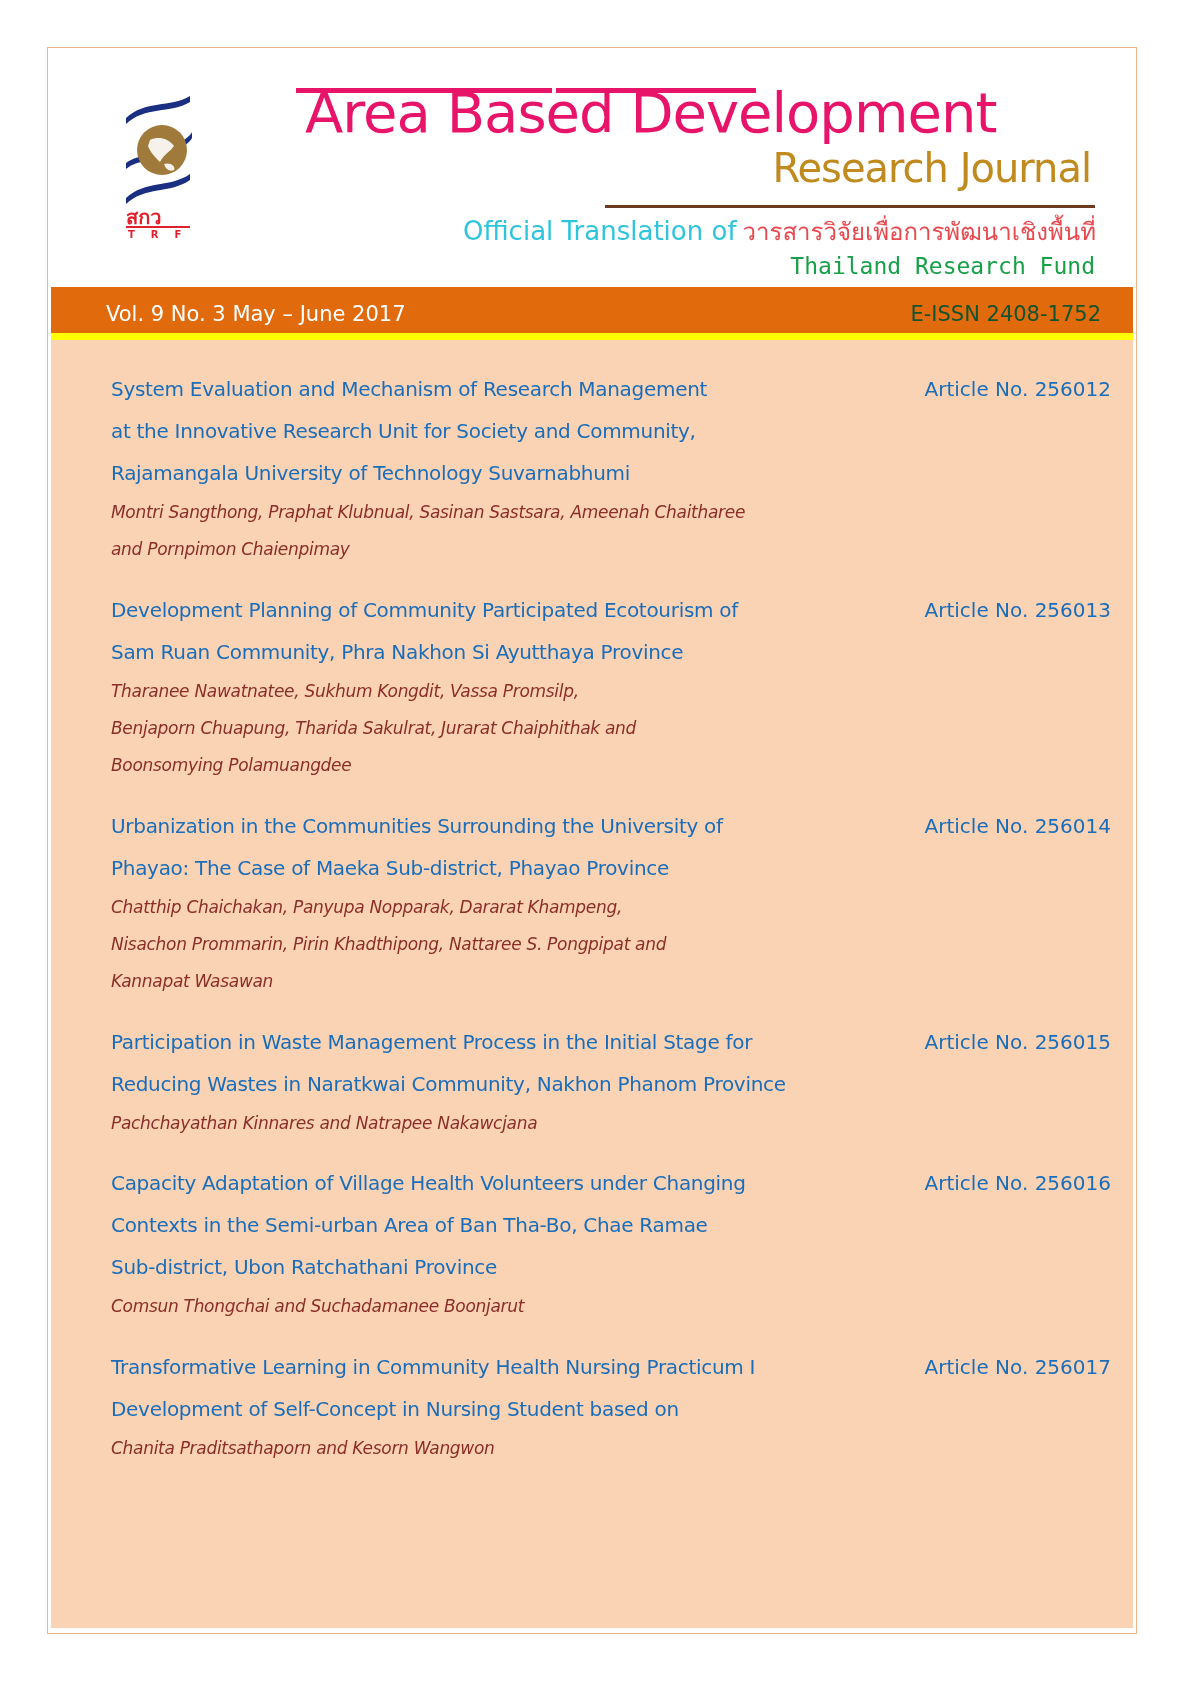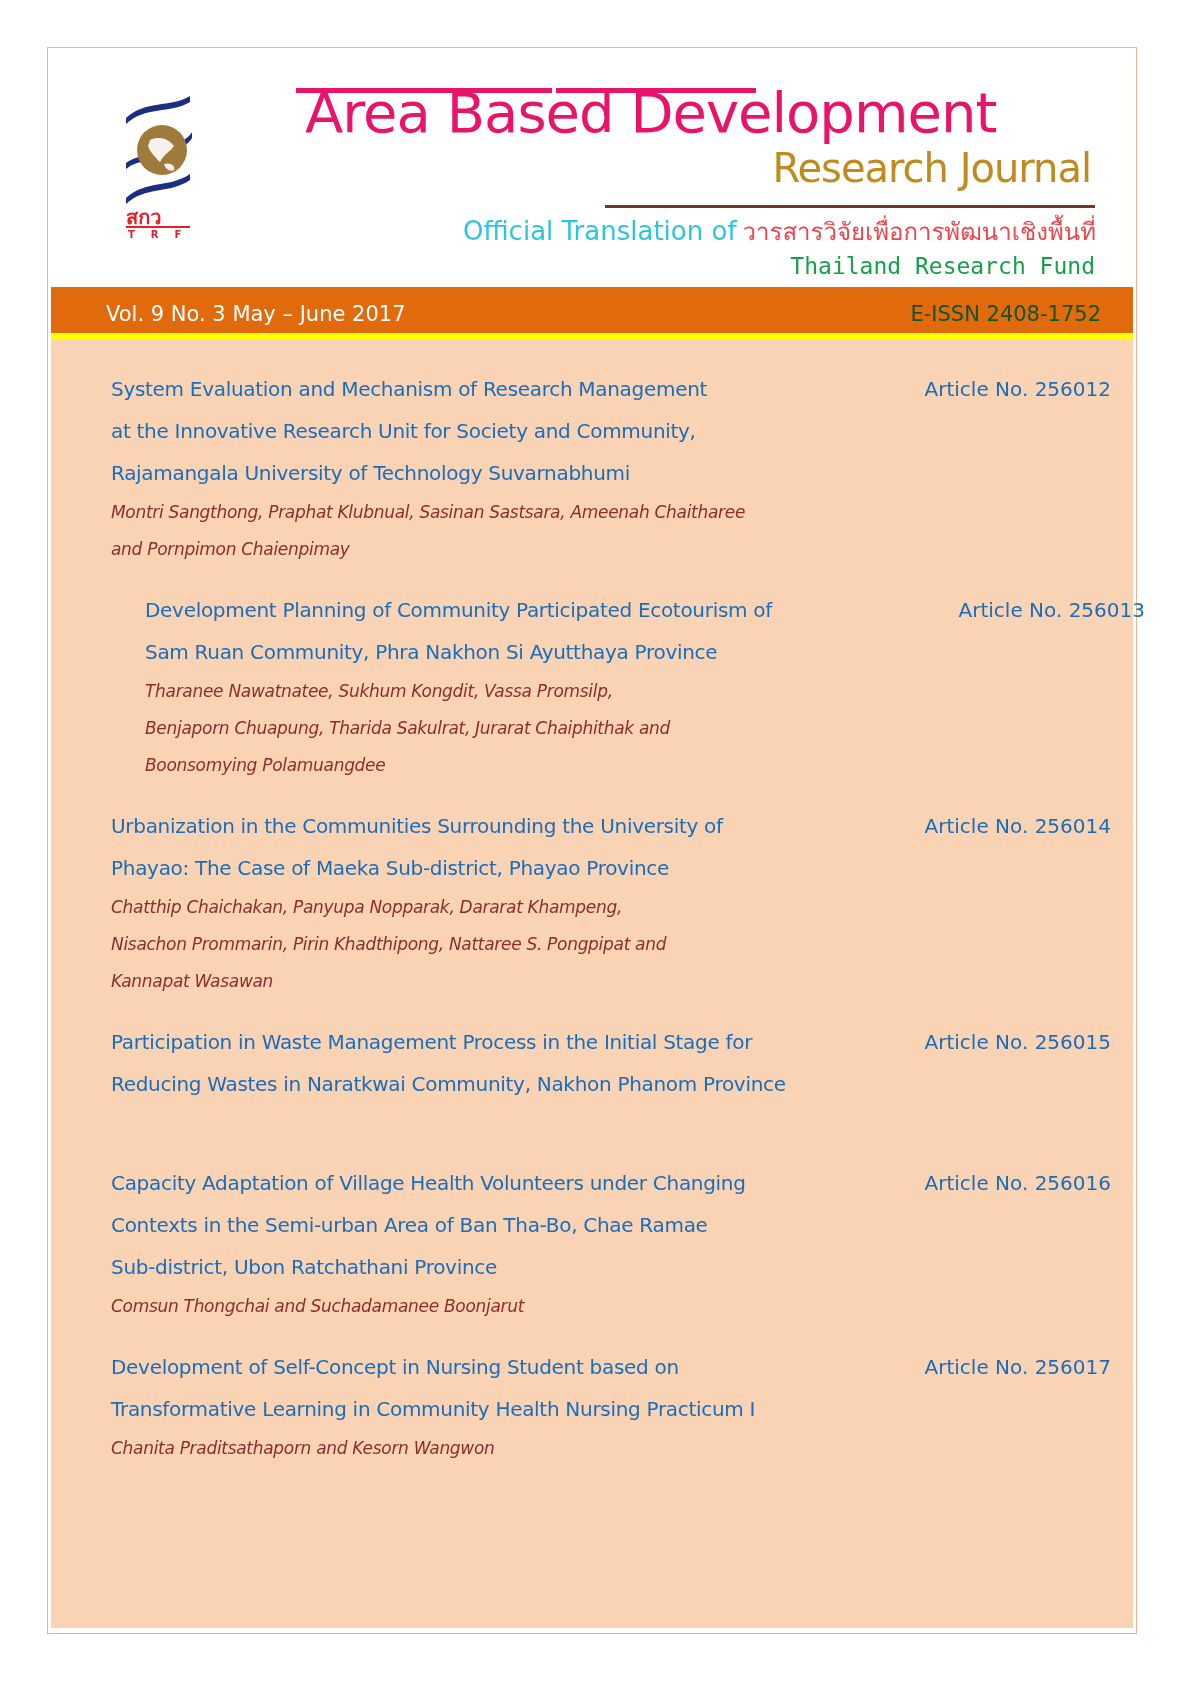--- a/index.html
+++ b/index.html
@@ -115,50 +115,51 @@
 
 <div class="article" style="top:368px;">
   <div class="title-line">System Evaluation and Mechanism of Research Management</div>
   <div class="title-line">at the Innovative Research Unit for Society and Community,</div>
   <div class="title-line">Rajamangala University of Technology Suvarnabhumi</div>
   <div class="author-line">Montri Sangthong, Praphat Klubnual, Sasinan Sastsara, Ameenah Chaitharee</div>
   <div class="author-line">and Pornpimon Chaienpimay</div>
   <div class="art-no">Article No. 256012</div>
 </div>
 
-<div class="article" style="top:589px;margin-left:34px;">
+<div class="article" style="top:589px;">
   <div class="title-line">Development Planning of Community Participated Ecotourism of</div>
   <div class="title-line">Sam Ruan Community, Phra Nakhon Si Ayutthaya Province</div>
   <div class="author-line">Tharanee Nawatnatee, Sukhum Kongdit, Vassa Promsilp,</div>
   <div class="author-line">Benjaporn Chuapung, Tharida Sakulrat, Jurarat Chaiphithak and</div>
   <div class="author-line">Boonsomying Polamuangdee</div>
   <div class="art-no">Article No. 256013</div>
 </div>
 
 <div class="article" style="top:805px;">
   <div class="title-line">Urbanization in the Communities Surrounding the University of</div>
   <div class="title-line">Phayao: The Case of Maeka Sub-district, Phayao Province</div>
   <div class="author-line">Chatthip Chaichakan, Panyupa Nopparak, Dararat Khampeng,</div>
   <div class="author-line">Nisachon Prommarin, Pirin Khadthipong, Nattaree S. Pongpipat and</div>
   <div class="author-line">Kannapat Wasawan</div>
   <div class="art-no">Article No. 256014</div>
 </div>
 
 <div class="article" style="top:1021px;">
   <div class="title-line">Participation in Waste Management Process in the Initial Stage for</div>
   <div class="title-line">Reducing Wastes in Naratkwai Community, Nakhon Phanom Province</div>
+  <div class="author-line">Pachchayathan Kinnares and Natrapee Nakawcjana</div>
   <div class="art-no">Article No. 256015</div>
 </div>
 
 <div class="article" style="top:1162px;">
   <div class="title-line">Capacity Adaptation of Village Health Volunteers under Changing</div>
   <div class="title-line">Contexts in the Semi-urban Area of Ban Tha-Bo, Chae Ramae</div>
   <div class="title-line">Sub-district, Ubon Ratchathani Province</div>
   <div class="author-line">Comsun Thongchai and Suchadamanee Boonjarut</div>
   <div class="art-no">Article No. 256016</div>
 </div>
 
 <div class="article" style="top:1346px;">
+  <div class="title-line">Transformative Learning in Community Health Nursing Practicum I</div>
   <div class="title-line">Development of Self-Concept in Nursing Student based on</div>
-  <div class="title-line">Transformative Learning in Community Health Nursing Practicum I</div>
   <div class="author-line">Chanita Praditsathaporn and Kesorn Wangwon</div>
   <div class="art-no">Article No. 256017</div>
 </div>
 
 </body></html>

